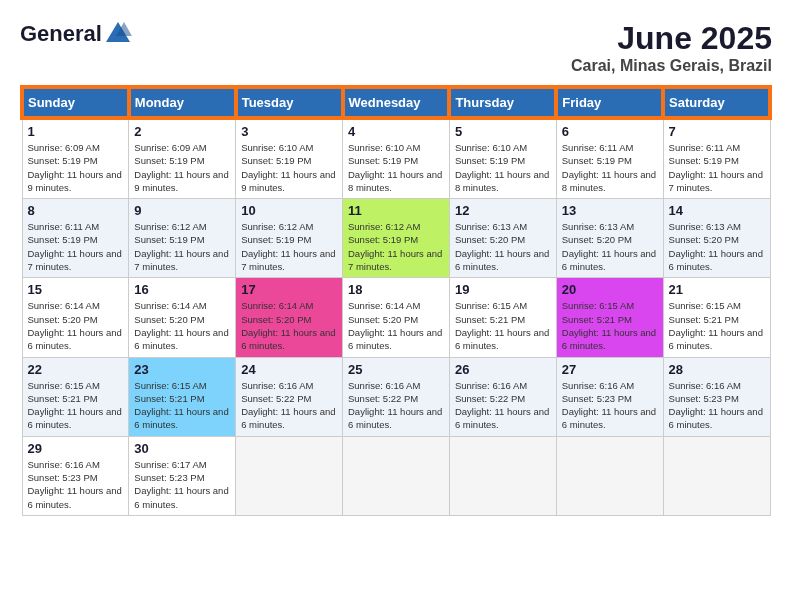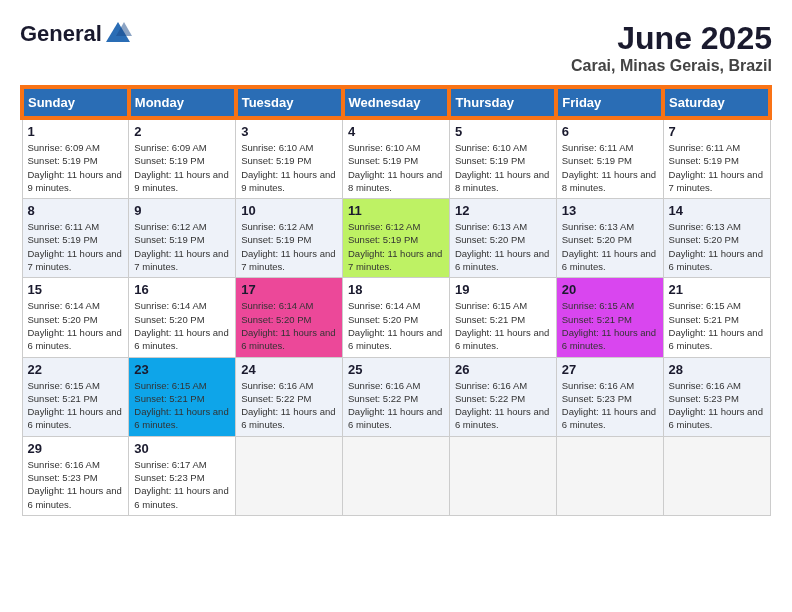--- a/index.html
+++ b/index.html
@@ -210,21 +210,21 @@
         <td style="background: rgb(255, 255, 255);">
           <span class="day-number">21</span>
           <div class="day-info">Sunrise: 6:15 AM<br>Sunset: 5:21 PM<br>Daylight: 11 hours and 6 minutes.</div>
         </td>
       </tr>
       <tr>
         <td style="background: rgb(238, 242, 249);">
           <span class="day-number">22</span>
           <div class="day-info">Sunrise: 6:15 AM<br>Sunset: 5:21 PM<br>Daylight: 11 hours and 6 minutes.</div>
         </td>
-        <td style="background: #0ea5e9;">
+        <td style="background: #7dd3fc;">
           <span class="day-number">23</span>
           <div class="day-info">Sunrise: 6:15 AM<br>Sunset: 5:21 PM<br>Daylight: 11 hours and 6 minutes.</div>
         </td>
         <td style="background: rgb(238, 242, 249); margin-left: 8px;">
           <span class="day-number">24</span>
           <div class="day-info">Sunrise: 6:16 AM<br>Sunset: 5:22 PM<br>Daylight: 11 hours and 6 minutes.</div>
         </td>
         <td style="background: rgb(238, 242, 249);">
           <span class="day-number">25</span>
           <div class="day-info">Sunrise: 6:16 AM<br>Sunset: 5:22 PM<br>Daylight: 11 hours and 6 minutes.</div>

